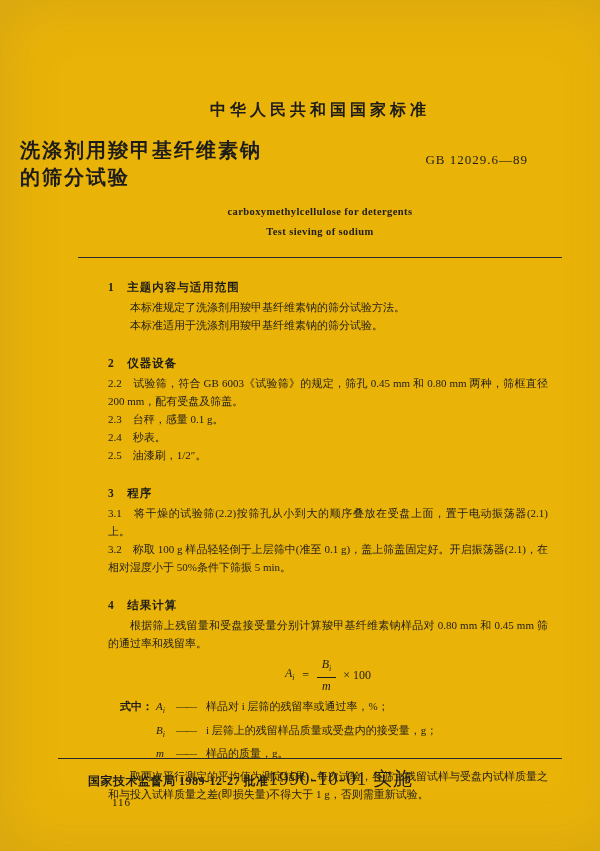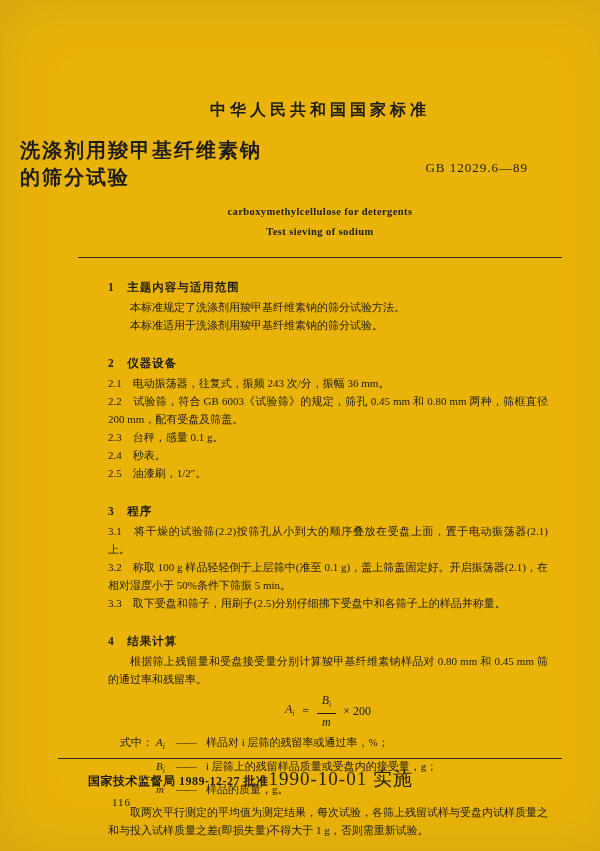--- a/index.html
+++ b/index.html
@@ -23,21 +23,21 @@
     font-size:16px;font-weight:bold;
     letter-spacing:4px;
   }
   .main-title{
     margin-top:16px;
     text-align:left;
     font-size:20px;font-weight:bold;
     line-height:27px;letter-spacing:2px;
   }
   .standard-no{
-    position:absolute;top:160px;right:92px;
+    position:absolute;top:152px;right:92px;
     font-size:13px;letter-spacing:1px;
   }
   .en-title{
     margin-top:11px;
     text-align:center;
     font-size:10.5px;font-weight:bold;
     line-height:20px;letter-spacing:0.4px;
   }
   
   .rule{
@@ -69,21 +69,21 @@
   .frac{
     display:inline-flex;flex-direction:column;align-items:center;
     line-height:14px;vertical-align:middle;
   }
   .frac .num{border-bottom:1px solid #1d1c18;padding:0 5px 1px 5px;}
   .frac .den{padding-top:1px;}
   sub{font-size:8px;}
   .f-rhs{font-style:normal;}
   
   .def-row{display:flex;}
-  .def-prefix{width:36px;margin-left:12px;}
+  .def-prefix{width:36px;margin-left:12px;font-weight:bold;}
   .def-term{width:20px;font-style:italic;}
   .def-dash{width:30px;letter-spacing:-1px;}
   .def-desc{flex:1;}
   
   .footer-rule{
     position:absolute;left:58px;right:58px;top:758px;
     border:none;border-top:1.6px solid #2b2a26;margin:0;
   }
   .footer{
     position:absolute;top:766px;left:88px;right:76px;
@@ -117,43 +117,41 @@
 
   <hr class="rule">
 
   <div class="content">
 
     <div class="sec-heading">1　主题内容与适用范围</div>
     <div class="para">本标准规定了洗涤剂用羧甲基纤维素钠的筛分试验方法。</div>
     <div class="para">本标准适用于洗涤剂用羧甲基纤维素钠的筛分试验。</div>
 
     <div class="sec-heading">2　仪器设备</div>
-    <div class="item">2.1　电动振荡器，往复式，振频 243 次/分，振幅 36 mm。</div>
     <div class="item">2.2　试验筛，符合 GB 6003《试验筛》的规定，筛孔 0.45 mm 和 0.80 mm 两种，筛框直径 200 mm，配有受盘及筛盖。</div>
     <div class="item">2.3　台秤，感量 0.1 g。</div>
     <div class="item">2.4　秒表。</div>
     <div class="item">2.5　油漆刷，1/2″。</div>
 
     <div class="sec-heading">3　程序</div>
     <div class="item">3.1　将干燥的试验筛(2.2)按筛孔从小到大的顺序叠放在受盘上面，置于电动振荡器(2.1)上。</div>
     <div class="item">3.2　称取 100 g 样品轻轻倒于上层筛中(准至 0.1 g)，盖上筛盖固定好。开启振荡器(2.1)，在相对湿度小于 50%条件下筛振 5 min。</div>
-    <div class="item">3.3　取下受盘和筛子，用刷子(2.5)分别仔细拂下受盘中和各筛子上的样品并称量。</div>
 
     <div class="sec-heading">4　结果计算</div>
     <div class="para">根据筛上残留量和受盘接受量分别计算羧甲基纤维素钠样品对 0.80 mm 和 0.45 mm 筛的通过率和残留率。</div>
 
     <div class="formula">
       <span class="formula-inner">
         <span class="f-lhs"><span>A</span><sub>i</sub></span>
         <span class="f-eq">=</span>
         <span class="frac">
           <span class="num"><span>B</span><sub>i</sub></span>
           <span class="den">m</span>
         </span>
-        <span class="f-rhs">× 200</span>
+        <span class="f-rhs">× 100</span>
       </span>
     </div>
 
     <div class="def-row">
       <span class="def-prefix">式中：</span>
       <span class="def-term"><span>A</span><sub>i</sub></span>
       <span class="def-dash">——</span>
       <span class="def-desc">样品对 i 层筛的残留率或通过率，%；</span>
     </div>
     <div class="def-row">

